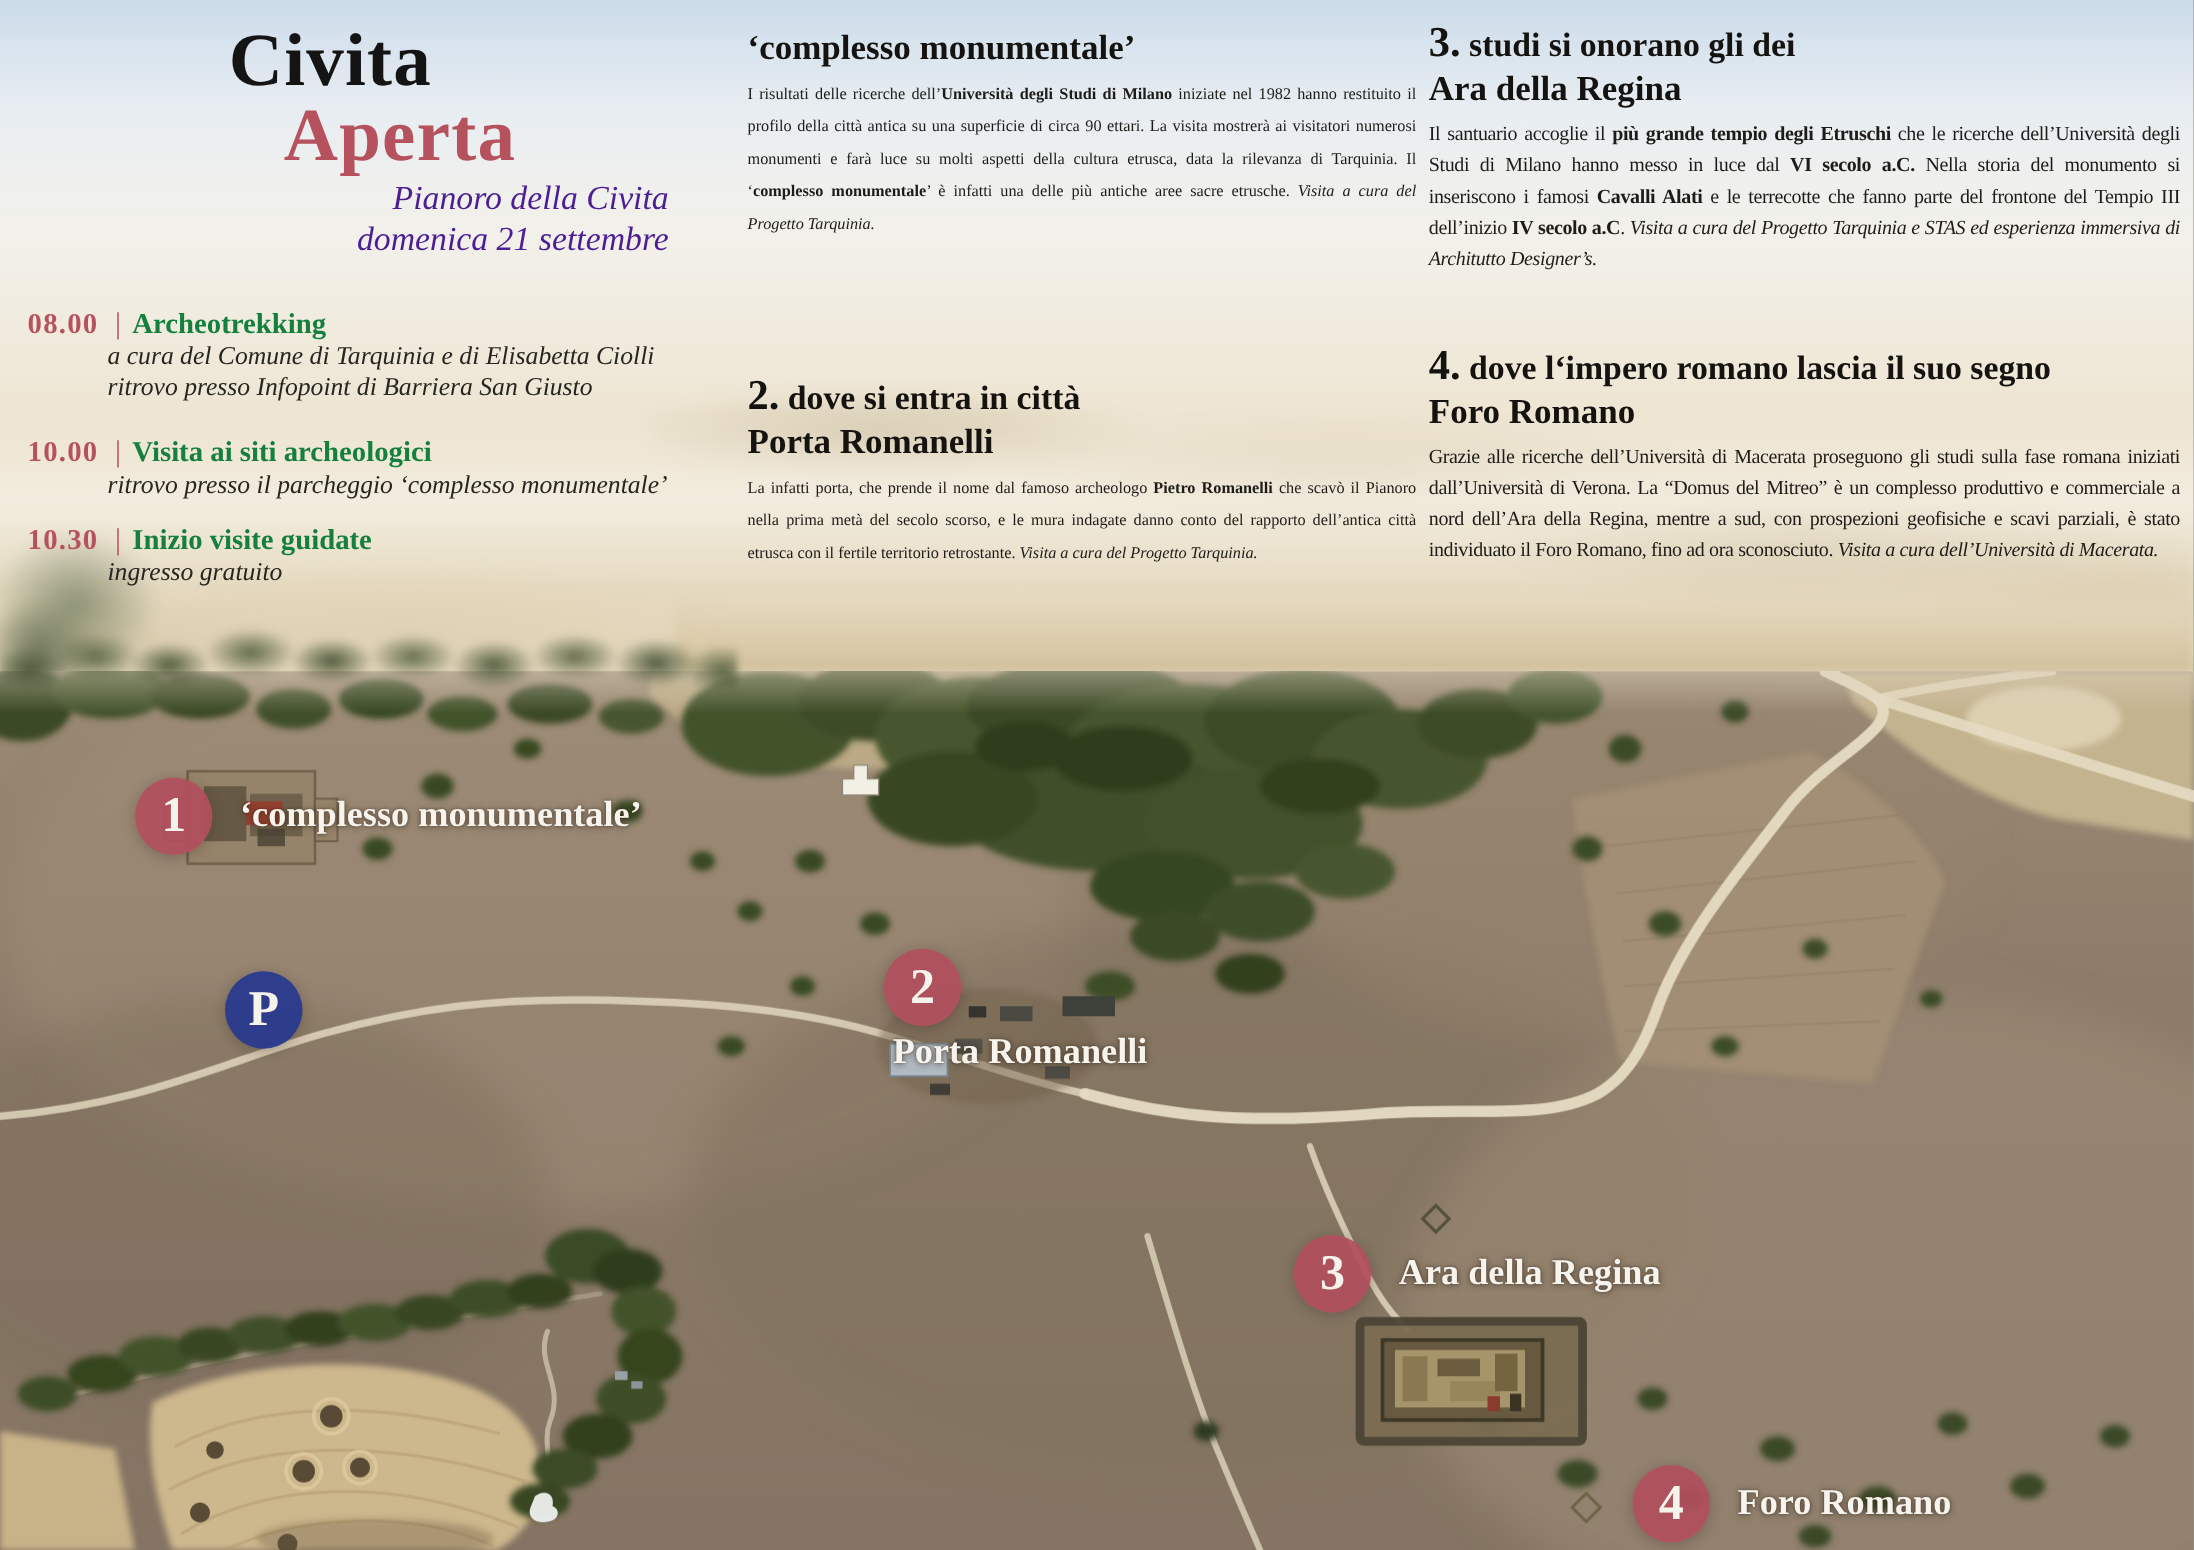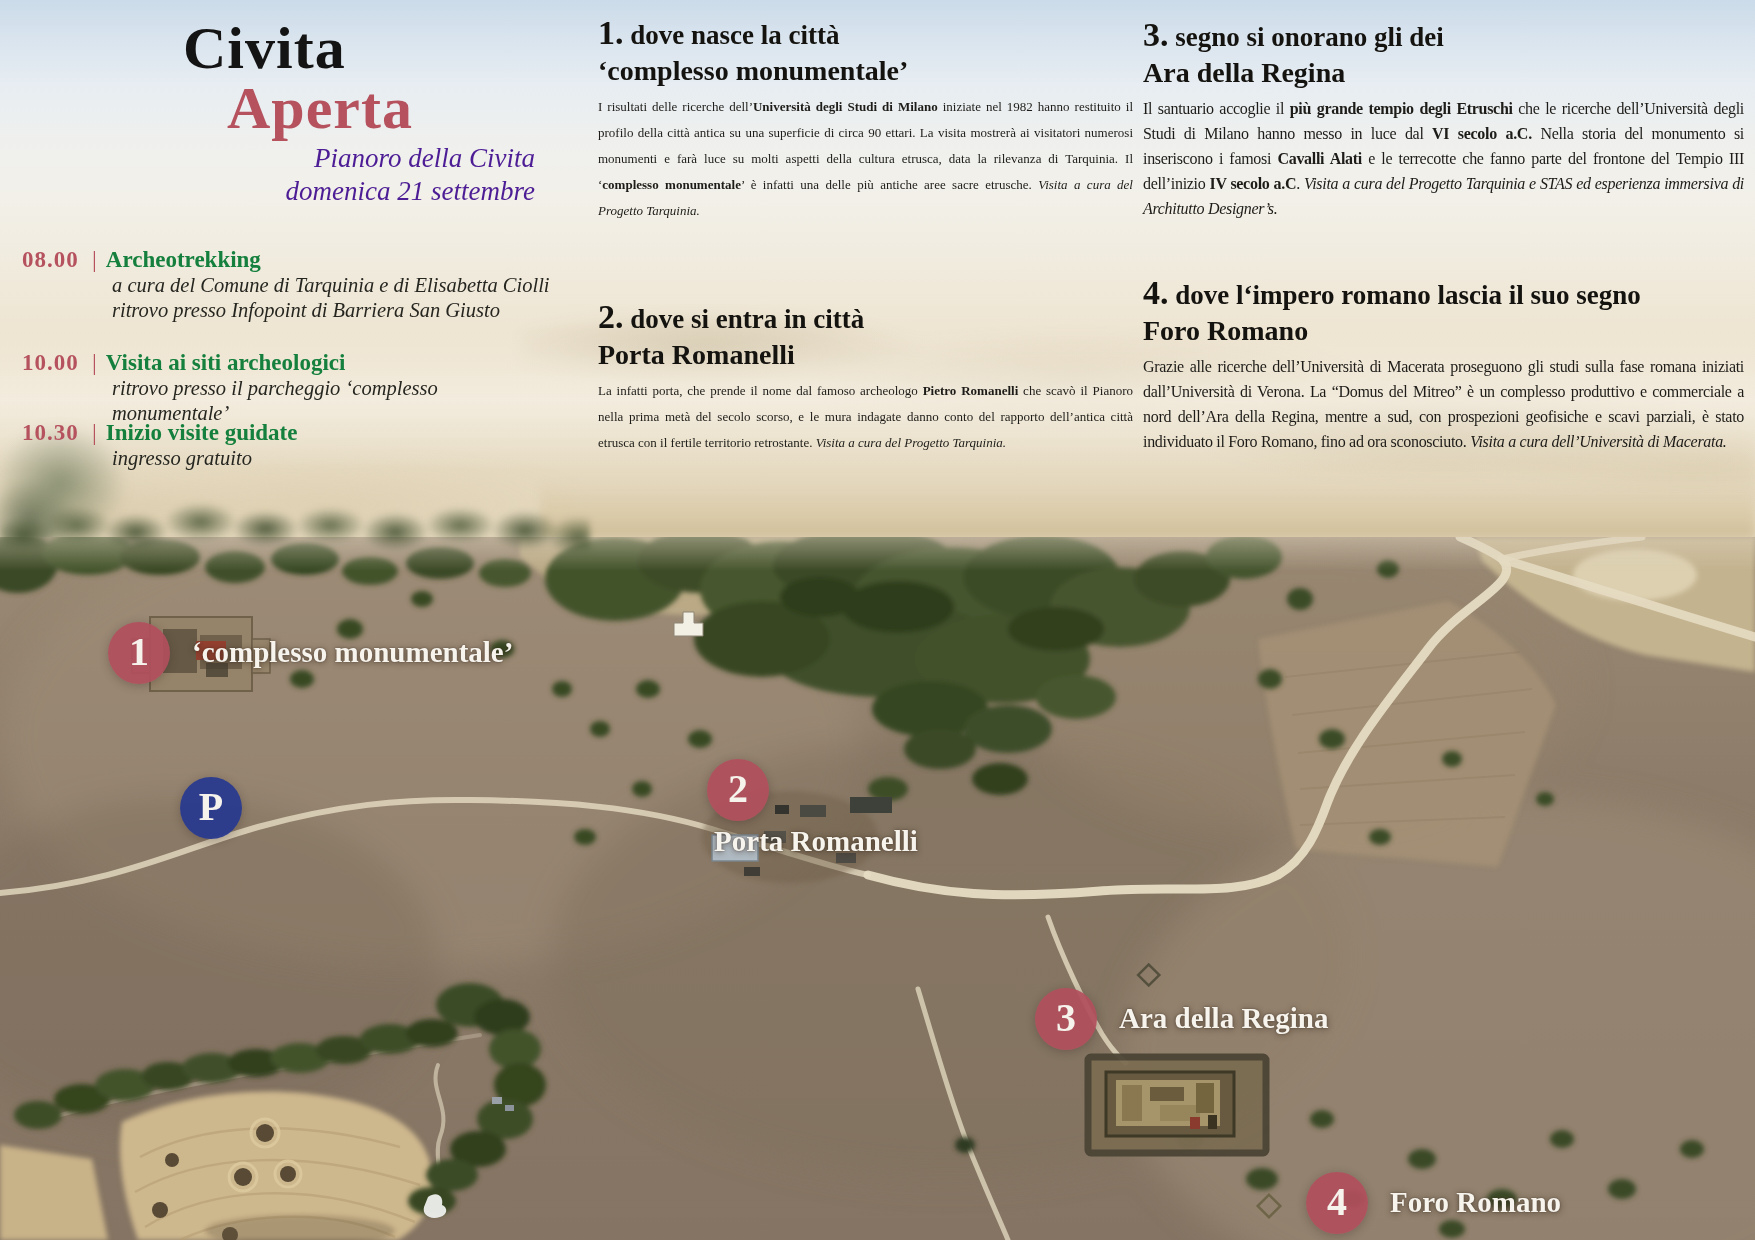--- a/index.html
+++ b/index.html
@@ -47,21 +47,21 @@
   .title-line2{position:absolute;left:227px;top:74px;font-size:60px;font-weight:700;letter-spacing:1px;z-index:5;}
   .subtitle{position:absolute;left:55px;top:142px;width:480px;text-align:right;z-index:5;
     font-style:italic;font-size:27px;line-height:33px;color:#4c1d95;}
   
   #schedule{position:absolute;left:0;top:0;width:560px;height:537px;z-index:5;}
   .s-row{position:absolute;left:22px;width:530px;}
   .s-line{display:flex;align-items:baseline;}
   .s-time{width:70px;font-size:23px;font-weight:700;letter-spacing:1px;}
   .s-sep{font-size:24px;font-weight:400;margin:0 9px 0 0;}
   .s-title{font-size:23px;font-weight:700;color:#15803d;}
-  .s-det{margin-left:90px;font-style:italic;font-size:20.5px;line-height:25px;color:#262620;}
+  .s-det{margin-left:64px;font-style:italic;font-size:20.5px;line-height:25px;color:#262620;}
   
   .col{position:absolute;top:0;z-index:5;}
   #col-mid{left:598px;width:535px;height:537px;}
   #col-right{left:1143px;width:601px;height:537px;}
   .sec{position:absolute;left:0;width:100%;}
   .sec-head{font-weight:700;font-size:27px;line-height:30px;color:#14130f;}
   .sec-num{font-size:34px;}
   .sec-sub{font-weight:700;font-size:28px;margin-top:5px;color:#14130f;}
   .sec-body{margin:7px 0 0 0;text-align:justify;color:#1d1c18;}
   #col-mid .sec-body{font-size:13px;line-height:26px;}
@@ -319,33 +319,32 @@
           <span class="s-time" style="color: rgb(181, 82, 94);">10.30</span>
           <span class="s-sep" style="color: rgb(181, 82, 94);">|</span>
           <span class="s-title">Inizio visite guidate</span>
         </div>
         <div class="s-det">ingresso gratuito</div>
       </div>
     </div>
 
   <div class="col" id="col-mid">
       <section class="sec" style="top: 18px;">
-        <div class="sec-head"><span class="sec-num">1.</span><span> dove nasce la città</span></div>
         <div class="sec-sub">‘complesso monumentale’</div>
         <p class="sec-body"><span>I risultati delle ricerche dell’</span><b>Università degli Studi di Milano</b><span> iniziate nel 1982 hanno restituito il profilo della città antica su una superficie di circa 90 ettari. La visita mostrerà ai visitatori numerosi monumenti e farà luce su molti aspetti della cultura etrusca, data la rilevanza di Tarquinia. Il ‘</span><b>complesso monumentale</b><span>’ è infatti una delle più antiche aree sacre etrusche. </span><i>Visita a cura del Progetto Tarquinia.</i></p>
       </section>
       <section class="sec" style="top: 302px;">
         <div class="sec-head"><span class="sec-num">2.</span><span> dove si entra in città</span></div>
         <div class="sec-sub">Porta Romanelli</div>
         <p class="sec-body"><span>La infatti porta, che prende il nome dal famoso archeologo </span><b>Pietro Romanelli</b><span> che scavò il Pianoro nella prima metà del secolo scorso, e le mura indagate danno conto del rapporto dell’antica città etrusca con il fertile territorio retrostante. </span><i>Visita a cura del Progetto Tarquinia.</i></p>
       </section>
     </div>
   <div class="col" id="col-right">
       <section class="sec" style="top: 20px;">
-        <div class="sec-head"><span class="sec-num">3.</span><span> segno si onorano gli dei</span></div>
+        <div class="sec-head"><span class="sec-num">3.</span><span> studi si onorano gli dei</span></div>
         <div class="sec-sub">Ara della Regina</div>
         <p class="sec-body"><span>Il santuario accoglie il </span><b>più grande tempio degli Etruschi</b><span> che le ricerche dell’Università degli Studi di Milano hanno messo in luce dal </span><b>VI secolo a.C.</b><span> Nella storia del monumento si inseriscono i famosi </span><b>Cavalli Alati</b><span> e le terrecotte che fanno parte del frontone del Tempio III dell’inizio </span><b>IV secolo a.C</b><span>. </span><i>Visita a cura del Progetto Tarquinia e STAS ed esperienza immersiva di Architutto Designer’s.</i></p>
       </section>
       <section class="sec" style="top: 278px;">
         <div class="sec-head"><span class="sec-num">4.</span><span> dove l‘impero romano lascia il suo segno</span></div>
         <div class="sec-sub">Foro Romano</div>
         <p class="sec-body"><span>Grazie alle ricerche dell’Università di Macerata proseguono gli studi sulla fase romana iniziati dall’Università di Verona. La “Domus del Mitreo” è un complesso produttivo e commerciale a nord dell’Ara della Regina, mentre a sud, con prospezioni geofisiche e scavi parziali, è stato individuato il Foro Romano, fino ad ora sconosciuto. </span><i>Visita a cura dell’Università di Macerata.</i></p>
       </section>
     </div>
 

